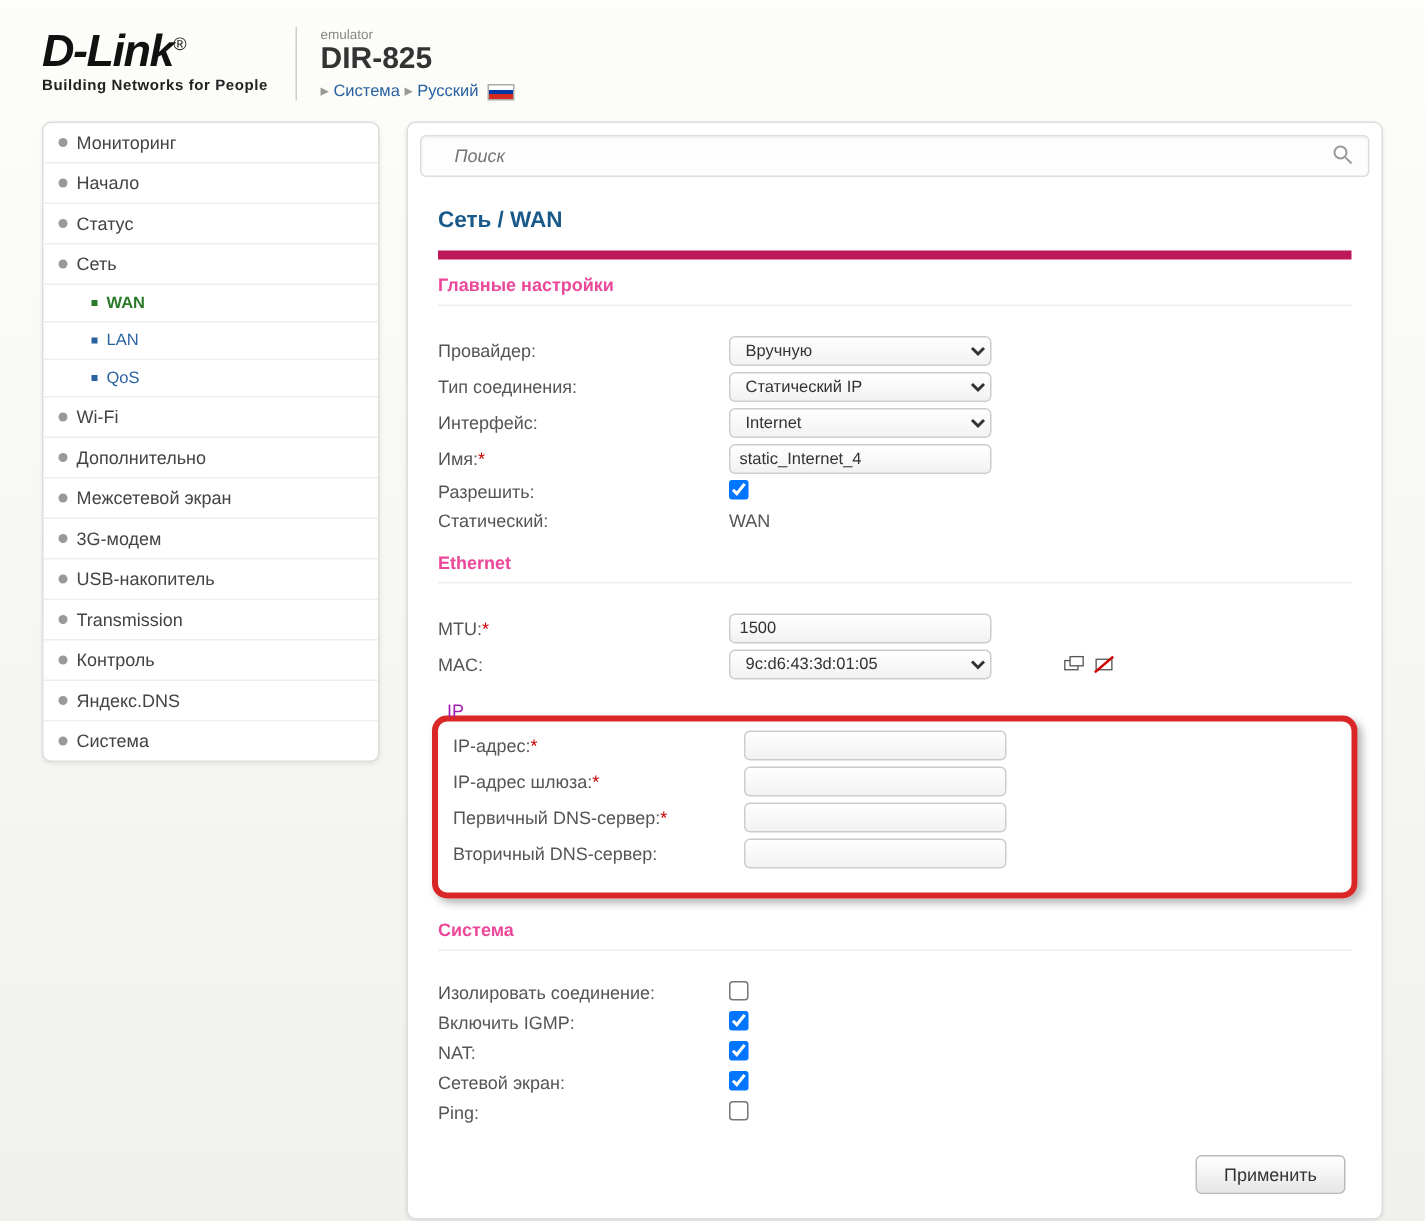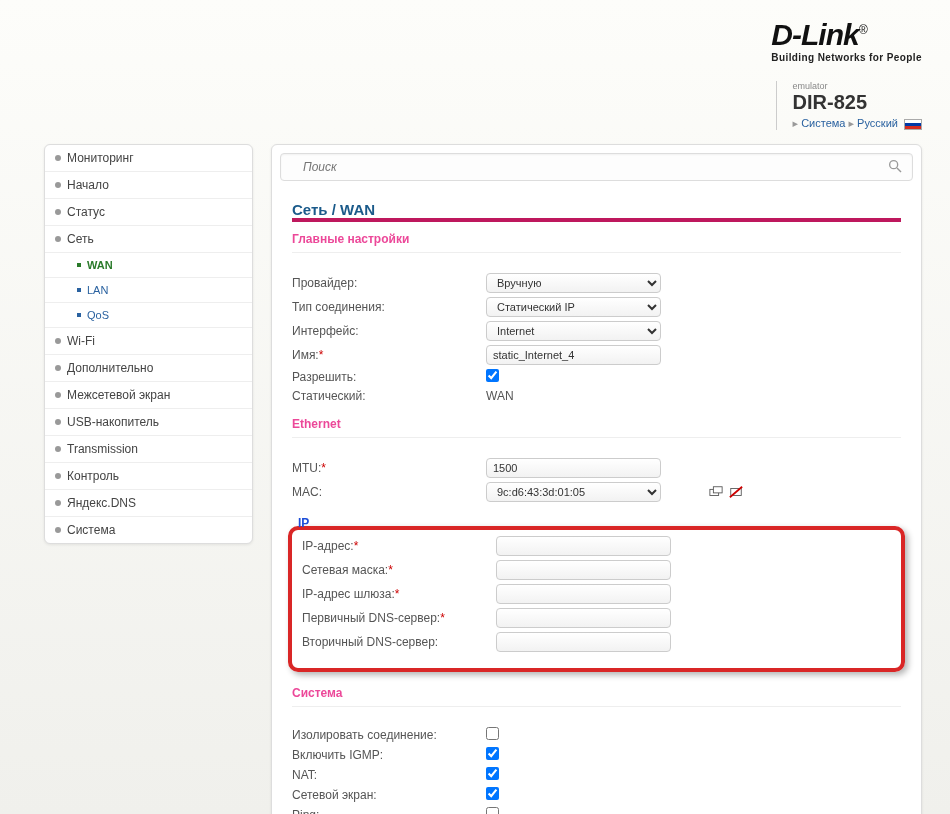--- a/index.html
+++ b/index.html
@@ -1,55 +1,55 @@
 <!DOCTYPE html>
 <html><head>
 <meta charset="utf-8">
 <style>
 * { margin: 0; padding: 0; box-sizing: border-box; }
 body { font-family: Arial, sans-serif; font-size: 12px; background: #f4f4f0; color: #333; }
 .page { width: 950px; height: 814px; background: linear-gradient(180deg, #fdfdfa 0%, #f0f0ec 100%); padding: 18px 28px; }
-.header { display: flex; align-items: flex-end; gap: 18px; margin-bottom: 14px; flex-direction: column; }
+.header { display: flex; align-items: flex-start; gap: 18px; margin-bottom: 14px; }
 .logo-block { }
 .logo-main { font-size: 30px; font-weight: 900; font-style: italic; letter-spacing: -1px; color: #111; }
 .logo-reg { font-size: 12px; vertical-align: super; font-weight: normal; }
 .logo-sub { font-size: 10px; font-weight: bold; color: #222; letter-spacing: 0.4px; }
 .model-block { border-left: 1px solid #ccc; padding-left: 16px; }
 .emu { font-size: 9px; color: #888; }
 .model { font-size: 20px; font-weight: bold; color: #333; }
 .bc { font-size: 11px; color: #2a62a0; margin-top: 3px; }
 .bc span { color: #999; }
 .flag { display: inline-block; width: 18px; height: 11px; background: linear-gradient(180deg, #fff 33%, #0039a6 33%, #0039a6 66%, #d52b1e 66%); border: 1px solid #aaa; vertical-align: middle; margin-left: 3px; }
 .layout { display: flex; gap: 18px; }
 .sidebar { width: 225px; }
-.sidebar ul { list-style: none; border: 1px solid #ddd; border-radius: 6px; background: #fff; overflow: hidden; box-shadow: 0 1px 3px rgba(0,0,0,0.08); margin-left: 16px; }
+.sidebar ul { list-style: none; border: 1px solid #ddd; border-radius: 6px; background: #fff; overflow: hidden; box-shadow: 0 1px 3px rgba(0,0,0,0.08); }
 .sidebar li { border-bottom: 1px solid #eee; padding: 6px 10px; cursor: pointer; color: #444; display: flex; align-items: center; gap: 6px; }
 .sidebar li.sub { padding-left: 32px; color: #2a62a0; font-size: 11px; }
 .sidebar li.sub.active { font-weight: bold; color: #2a7a2a; }
 .sidebar li:last-child { border-bottom: none; }
 .bullet { width: 6px; height: 6px; background: #999; border-radius: 50%; display: inline-block; }
 .sub .bullet { width: 4px; height: 4px; background: #2a62a0; border-radius: 0; }
 .sub.active .bullet { background: #2a7a2a; }
 .main { flex: 1; background: #fff; border: 1px solid #ddd; border-radius: 6px; box-shadow: 0 1px 3px rgba(0,0,0,0.08); padding: 0; }
 .search-row { margin: 8px; position: relative; }
 .search-row input { width: 100%; padding: 6px 30px 6px 22px; border: 1px solid #ddd; border-radius: 4px; font-style: italic; color: #999; background: #fdfdfd; box-shadow: inset 0 1px 2px rgba(0,0,0,0.05); font-size: 12px; }
 .search-icon { position: absolute; right: 10px; top: 5px; width: 16px; height: 16px; color: #999; }
 .content-body { padding: 12px 20px 16px; }
-.crumb { color: #1a5a8a; font-size: 15px; font-weight: bold; border-bottom: 4px solid #be185d; }
+.crumb { color: #1a5a8a; font-size: 15px; font-weight: bold; padding-bottom: 12px; border-bottom: 6px solid #be185d; }
 .section-title { color: #ec4899; font-weight: bold; font-size: 12px; padding: 10px 0 6px; border-bottom: 1px solid #eee; margin-bottom: 20px; }
 .form-row { display: flex; align-items: center; margin-bottom: 4px; gap: 40px; }
 .form-row label { width: 154px; color: #555; font-size: 12px; }
 .req { color: #c00; }
 .form-row .ctrl { width: 175px; }
 .form-row input[type=text] { width: 100%; padding: 3px 6px; border: 1px solid #ccc; border-radius: 4px; background: linear-gradient(180deg, #fff, #f2f2f2); font-size: 11px; color: #333; }
 .form-row select { width: 100%; padding: 2px 6px; border: 1px solid #ccc; border-radius: 4px; background: linear-gradient(180deg, #fff, #f2f2f2); font-size: 11px; color: #333; }
 .form-row .static-text { color: #555; }
 .mac-icons { display: inline-flex; gap: 6px; margin-left: 8px; vertical-align: middle; }
 .highlight-box { border: 4px solid #d92626; border-radius: 10px; padding: 12px 10px; margin: 4px -4px; box-shadow: 3px 3px 6px rgba(0,0,0,0.3); }
-.highlight-box .section-partial { color: #1d4ed8; font-weight: bold; font-size: 12px; position: relative; top: -26px; left: -4px; margin-bottom: -20px; }
+.highlight-box .section-partial { color: #a21caf; font-weight: normal; font-size: 12px; position: relative; top: -26px; left: -4px; margin-bottom: -20px; }
 .actions { text-align: right; margin-top: 20px; padding-right: 4px; }
 .btn { padding: 5px 18px; border: 1px solid #bbb; border-radius: 4px; background: linear-gradient(180deg, #fff, #e6e6e6); font-size: 12px; color: #333; cursor: pointer; }
 .mini-icon { width: 14px; height: 14px; }
 </style>
 </head>
 <body>
 
 <div class="page">
   <div class="header">
     <div class="logo-block">
@@ -102,20 +102,24 @@
             <span class="bullet"></span>
             <span>Wi-Fi</span>
           </li>
         <li>
             <span class="bullet"></span>
             <span>Дополнительно</span>
           </li>
         <li>
             <span class="bullet"></span>
             <span>Межсетевой экран</span>
+          </li>
+        <li>
+            <span class="bullet"></span>
+            <span>3G-модем</span>
           </li>
         <li>
             <span class="bullet"></span>
             <span>USB-накопитель</span>
           </li>
         <li>
             <span class="bullet"></span>
             <span>Transmission</span>
           </li>
         <li>
@@ -191,24 +195,20 @@
         </div>
 
         <div style="height:16px"></div>
         <div class="highlight-box">
           <div class="section-partial">IP</div>
           <div class="form-row">
             <label><span>IP-адрес:</span><span class="req">*</span></label>
             <div class="ctrl"><input type="text" value="" style=""></div>
           </div>
           <div class="form-row">
-            <label><span>Сетевая маска:</span><span class="req">*</span></label>
-            <div class="ctrl"><input type="text" value="" style=""></div>
-          </div>
-          <div class="form-row">
             <label><span>IP-адрес шлюза:</span><span class="req">*</span></label>
             <div class="ctrl"><input type="text" value="" style=""></div>
           </div>
           <div class="form-row">
             <label><span>Первичный DNS-сервер:</span><span class="req">*</span></label>
             <div class="ctrl"><input type="text" value="" style=""></div>
           </div>
           <div class="form-row">
             <label>Вторичный DNS-сервер:</label>
             <div class="ctrl"><input type="text" value="" style=""></div>

